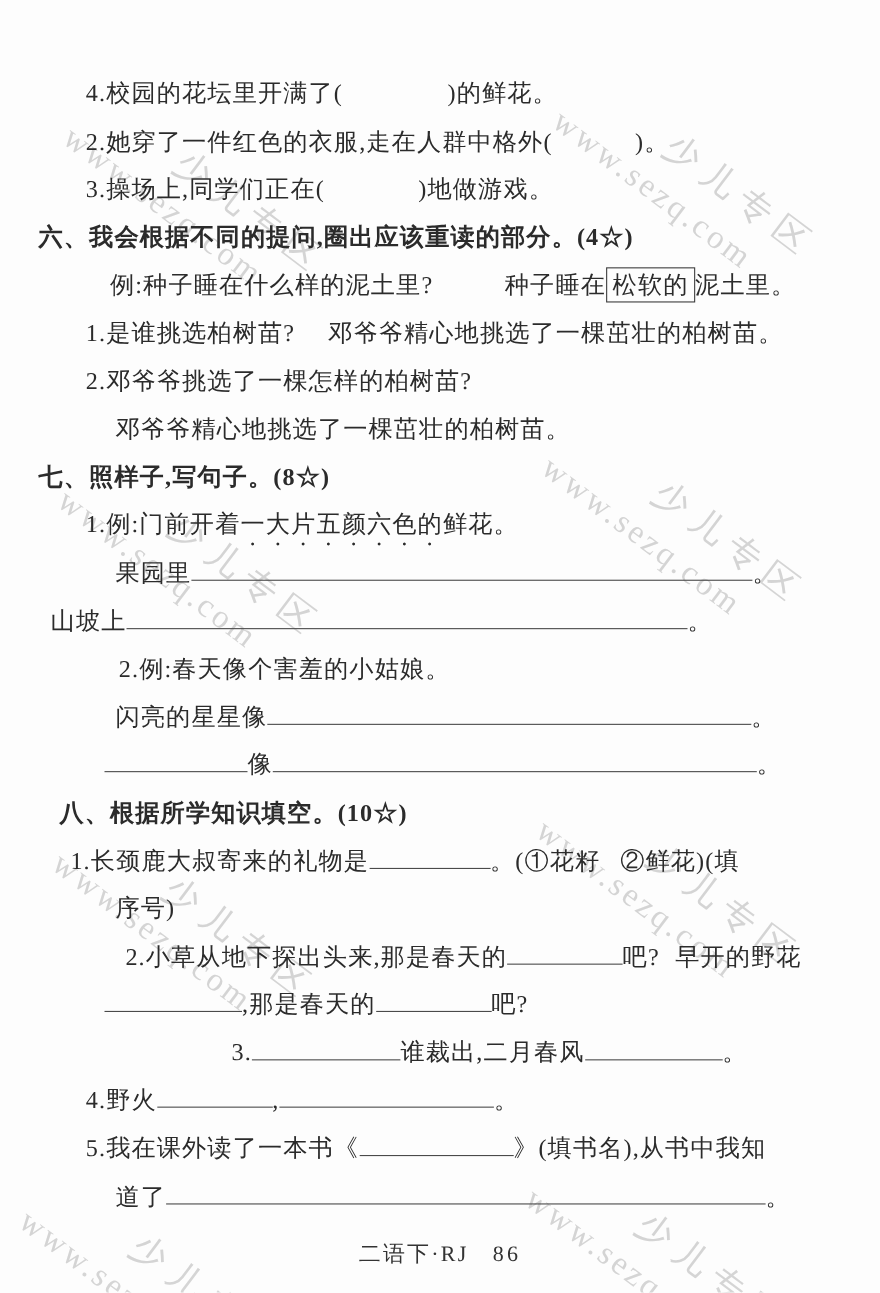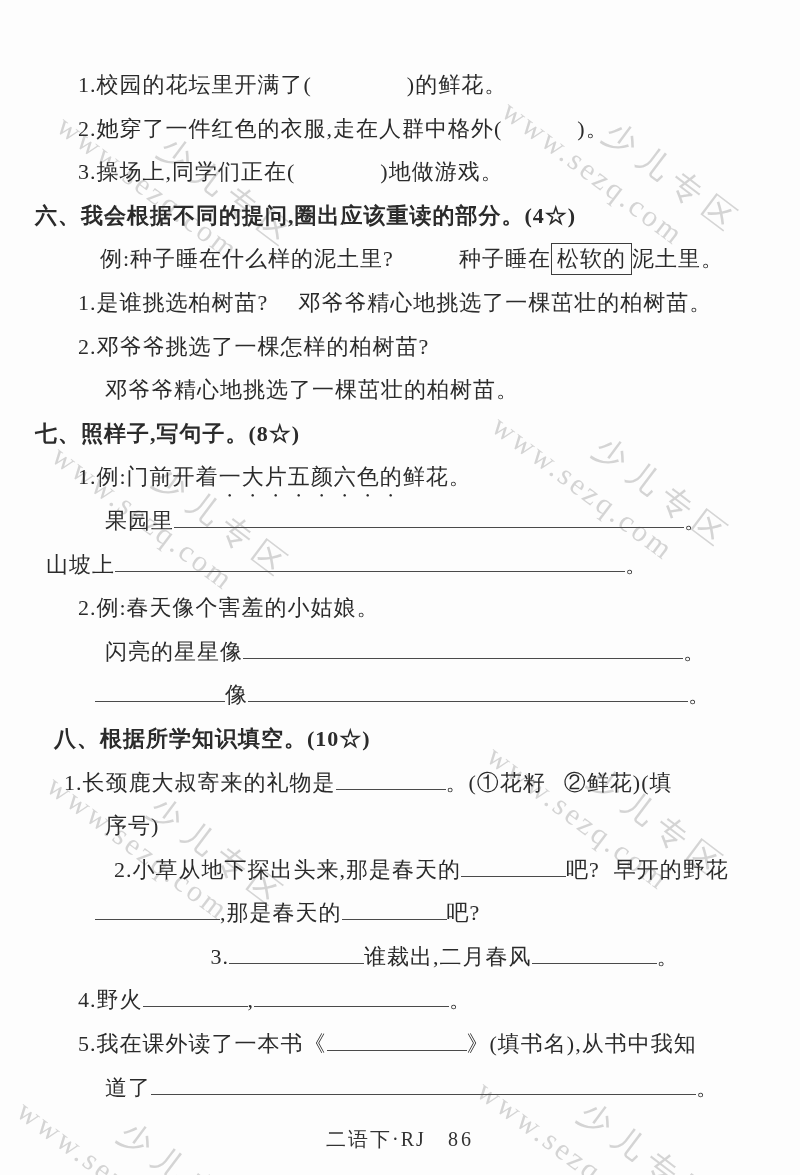--- a/index.html
+++ b/index.html
@@ -122,33 +122,33 @@
       <div class="wm-unit" style="left: 60px; top: 1055px;">
         <div class="wm-brand">少儿专区</div>
         <div class="wm-url">www.sezq.com</div>
       </div>
       <div class="wm-unit" style="left: 520px; top: 1035px;">
         <div class="wm-brand">少儿专区</div>
         <div class="wm-url">www.sezq.com</div>
       </div>
     </div>
   <div class="content">
-      <div class="line" style="padding-left: 78px;"><span class="seg-text">1.校园的花坛里开满了(</span><span class="seg-gap" style="width: 95px;"></span><span class="seg-text">)的鲜花。</span></div>
+      <div class="line" style="padding-left: 78px;"><span class="seg-text">4.校园的花坛里开满了(</span><span class="seg-gap" style="width: 95px;"></span><span class="seg-text">)的鲜花。</span></div>
       <div class="line" style="padding-left: 78px;"><span class="seg-text">2.她穿了一件红色的衣服,走在人群中格外(</span><span class="seg-gap" style="width: 75px;"></span><span class="seg-text">)。</span></div>
       <div class="line" style="padding-left: 78px;"><span class="seg-text">3.操场上,同学们正在(</span><span class="seg-gap" style="width: 85px;"></span><span class="seg-text">)地做游戏。</span></div>
       <div class="line section-header" style="padding-left: 35px;"><span class="seg-text">六、我会根据不同的提问,圈出应该重读的部分。(4☆)</span></div>
       <div class="line" style="padding-left: 100px;"><span class="seg-text">例:种子睡在什么样的泥土里?</span><span class="seg-gap" style="width: 65px;"></span><span class="seg-text">种子睡在</span><span class="seg-box">松软的</span><span class="seg-text">泥土里。</span></div>
       <div class="line" style="padding-left: 78px;"><span class="seg-text">1.是谁挑选柏树苗?</span><span class="seg-gap" style="width: 30px;"></span><span class="seg-text">邓爷爷精心地挑选了一棵茁壮的柏树苗。</span></div>
       <div class="line" style="padding-left: 78px;"><span class="seg-text">2.邓爷爷挑选了一棵怎样的柏树苗?</span></div>
       <div class="line" style="padding-left: 105px;"><span class="seg-text">邓爷爷精心地挑选了一棵茁壮的柏树苗。</span></div>
       <div class="line section-header" style="padding-left: 35px;"><span class="seg-text">七、照样子,写句子。(8☆)</span></div>
       <div class="line" style="padding-left: 78px;"><span class="seg-text">1.例:门前开着</span><span class="seg-emph">一大片五颜六色的</span><span class="seg-text">鲜花。</span></div>
       <div class="line" style="padding-left: 105px;"><span class="seg-text">果园里</span><span class="seg-blank" style="width: 510px;"></span><span class="seg-text">。</span></div>
       <div class="line" style="padding-left: 46px;"><span class="seg-text">山坡上</span><span class="seg-blank" style="width: 510px;"></span><span class="seg-text">。</span></div>
-      <div class="line" style="padding-left: 78px;"><span class="seg-text">2.例:春天像个害羞的小姑娘。</span></div>
+      <div class="line" style="padding-left: 108px;"><span class="seg-text">2.例:春天像个害羞的小姑娘。</span></div>
       <div class="line" style="padding-left: 105px;"><span class="seg-text">闪亮的星星像</span><span class="seg-blank" style="width: 440px;"></span><span class="seg-text">。</span></div>
       <div class="line" style="padding-left: 95px;"><span class="seg-blank" style="width: 130px;"></span><span class="seg-text">像</span><span class="seg-blank" style="width: 440px;"></span><span class="seg-text">。</span></div>
       <div class="line section-header" style="padding-left: 54px;"><span class="seg-text">八、根据所学知识填空。(10☆)</span></div>
       <div class="line" style="padding-left: 64px;"><span class="seg-text">1.长颈鹿大叔寄来的礼物是</span><span class="seg-blank" style="width: 110px;"></span><span class="seg-text">。(①花籽</span><span class="seg-gap" style="width: 18px;"></span><span class="seg-text">②鲜花)(填</span></div>
       <div class="line" style="padding-left: 105px;"><span class="seg-text">序号)</span></div>
       <div class="line" style="padding-left: 114px;"><span class="seg-text">2.小草从地下探出头来,那是春天的</span><span class="seg-blank" style="width: 105px;"></span><span class="seg-text">吧?</span><span class="seg-gap" style="width: 14px;"></span><span class="seg-text">早开的野花</span></div>
       <div class="line" style="padding-left: 95px;"><span class="seg-blank" style="width: 125px;"></span><span class="seg-text">,那是春天的</span><span class="seg-blank" style="width: 105px;"></span><span class="seg-text">吧?</span></div>
       <div class="line" style="padding-left: 90px; text-align: center;"><span class="seg-text">3.</span><span class="seg-blank" style="width: 135px;"></span><span class="seg-text">谁裁出,二月春风</span><span class="seg-blank" style="width: 125px;"></span><span class="seg-text">。</span></div>
       <div class="line" style="padding-left: 78px;"><span class="seg-text">4.野火</span><span class="seg-blank" style="width: 105px;"></span><span class="seg-text">,</span><span class="seg-blank" style="width: 195px;"></span><span class="seg-text">。</span></div>
       <div class="line" style="padding-left: 78px;"><span class="seg-text">5.我在课外读了一本书《</span><span class="seg-blank" style="width: 140px;"></span><span class="seg-text">》(填书名),从书中我知</span></div>

